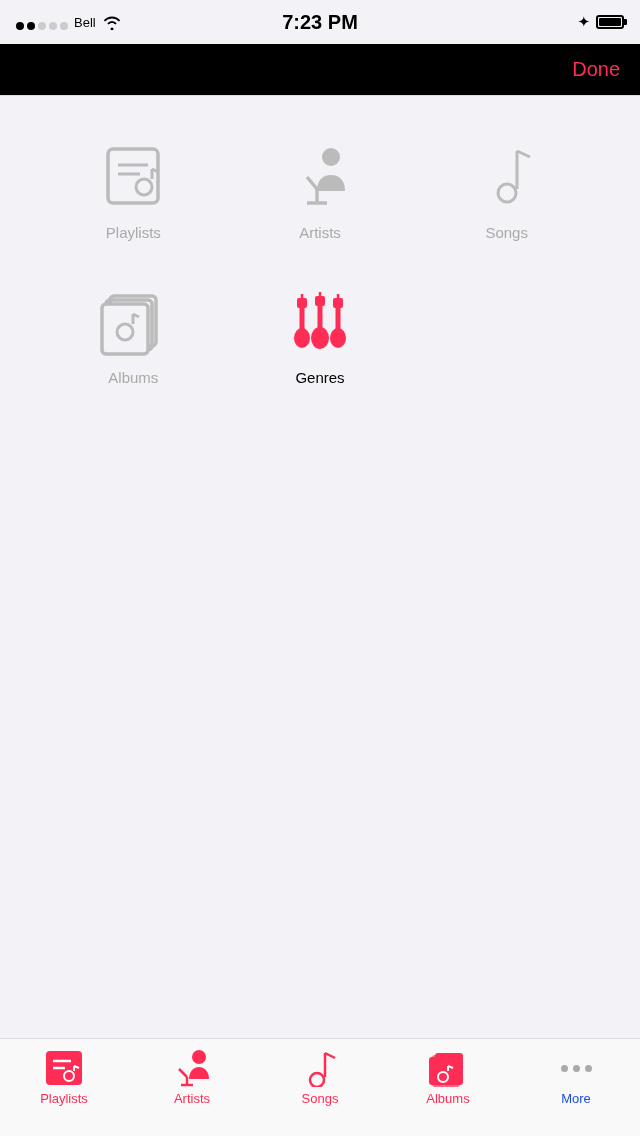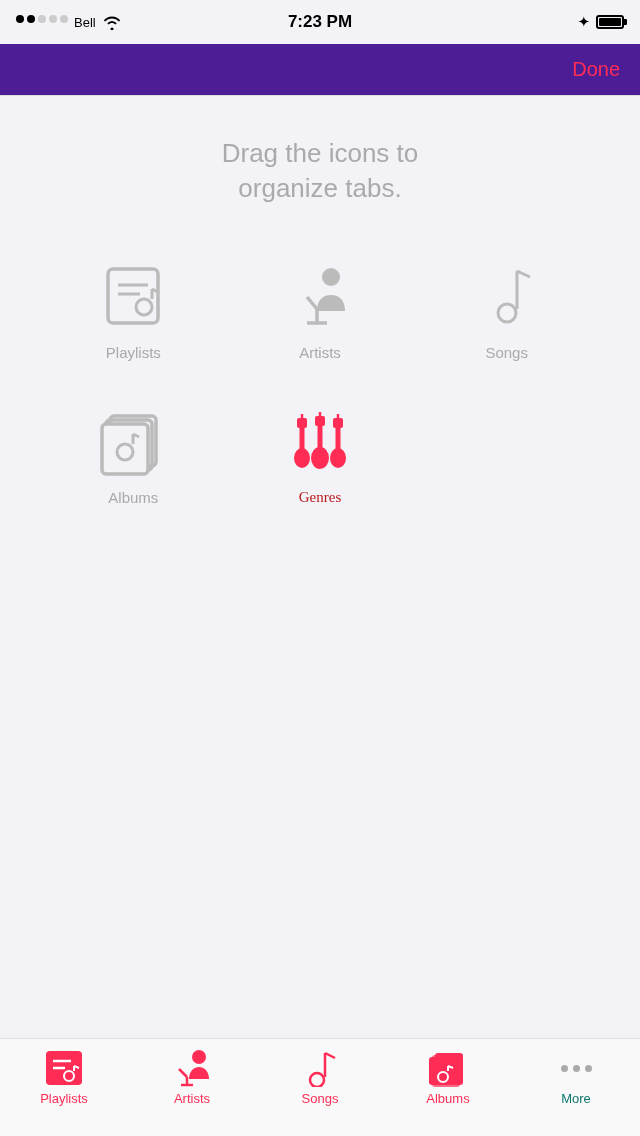--- a/index.html
+++ b/index.html
@@ -19,38 +19,38 @@
       height: 44px;
       background: #f2f2f7;
       display: flex;
       align-items: center;
       justify-content: space-between;
       padding: 0 16px;
       position: relative;
     }
     .status-left {
       display: flex;
-      align-items: flex-start;
+      align-items: flex-end;
       gap: 6px;
       font-size: 13px;
       font-weight: 500;
     }
     .signal-dots {
       display: flex; gap: 3px;
     }
     .dot {
       width: 8px; height: 8px; border-radius: 50%;
     }
     .dot.filled { background: #000; }
     .dot.empty { background: #ccc; }
     .status-center {
       position: absolute;
       left: 50%;
       transform: translateX(-50%);
-      font-size: 17px;
+      font-size: 20px;
       font-weight: 600;
     }
     .status-right {
       display: flex;
       align-items: center;
       gap: 6px;
     }
     .battery {
       width: 28px; height: 14px;
       border: 2px solid #000;
@@ -73,21 +73,21 @@
     .battery-fill {
       width: 100%; height: 100%;
       background: #000;
       border-radius: 1px;
     }
 
     
     .nav-bar {
       width: 640px;
       height: 52px;
-      background: #4c1d95;
+      background: #000000;
       border-bottom: 1px solid #ddd;
       display: flex;
       align-items: center;
       justify-content: flex-end;
       padding: 0 20px;
     }
     .done-btn {
       font-size: 20px;
       color: #ff2d55;
       font-weight: 400;
@@ -130,22 +130,21 @@
       display: flex;
       align-items: center;
       justify-content: center;
     }
     .icon-label {
       font-size: 15px;
       color: #aaa;
       text-align: center;
     }
     .icon-label.active {
-      color: #b91c1c;
-      font-family: Liberation Serif, serif;
+      color: #000000;
     }
 
     
     svg { display: block; }
 
     
     .tab-bar {
       position: absolute;
       bottom: 0;
       width: 640px;
@@ -169,21 +168,21 @@
       height: 38px;
       display: flex;
       align-items: center;
       justify-content: center;
     }
     .tab-label {
       font-size: 13px;
       text-align: center;
     }
     .tab-label.active { color: #ff2d55; }
-    .tab-label.inactive { color: #0f766e; }
+    .tab-label.inactive { color: #1d4ed8; }
     .more-dots {
       display: flex; gap: 5px; align-items: center; height: 38px;
     }
     .more-dot {
       width: 7px; height: 7px; border-radius: 50%; background: #aaa;
     }
   </style>
 </head>
 <body>
 
@@ -212,21 +211,20 @@
       <div class="battery-fill"></div>
     </div>
   </div>
 </div>
 
 <div class="nav-bar">
   <button class="done-btn">Done</button>
 </div>
 
 <div class="main-content">
-  <p class="instruction-text">Drag the icons to<br>organize tabs.</p>
 
   <div class="icon-grid">
 
     <div class="icon-item">
       <div class="icon-wrapper">
         <svg width="70" height="70" viewBox="0 0 70 70">
           <rect x="10" y="8" width="50" height="54" rx="5" fill="none" stroke="#bbb" stroke-width="3.5"></rect>
           <line x1="20" y1="24" x2="50" y2="24" stroke="#bbb" stroke-width="3"></line>
           <line x1="20" y1="33" x2="42" y2="33" stroke="#bbb" stroke-width="3"></line>
           <circle cx="46" cy="46" r="8" fill="none" stroke="#bbb" stroke-width="3"></circle>

